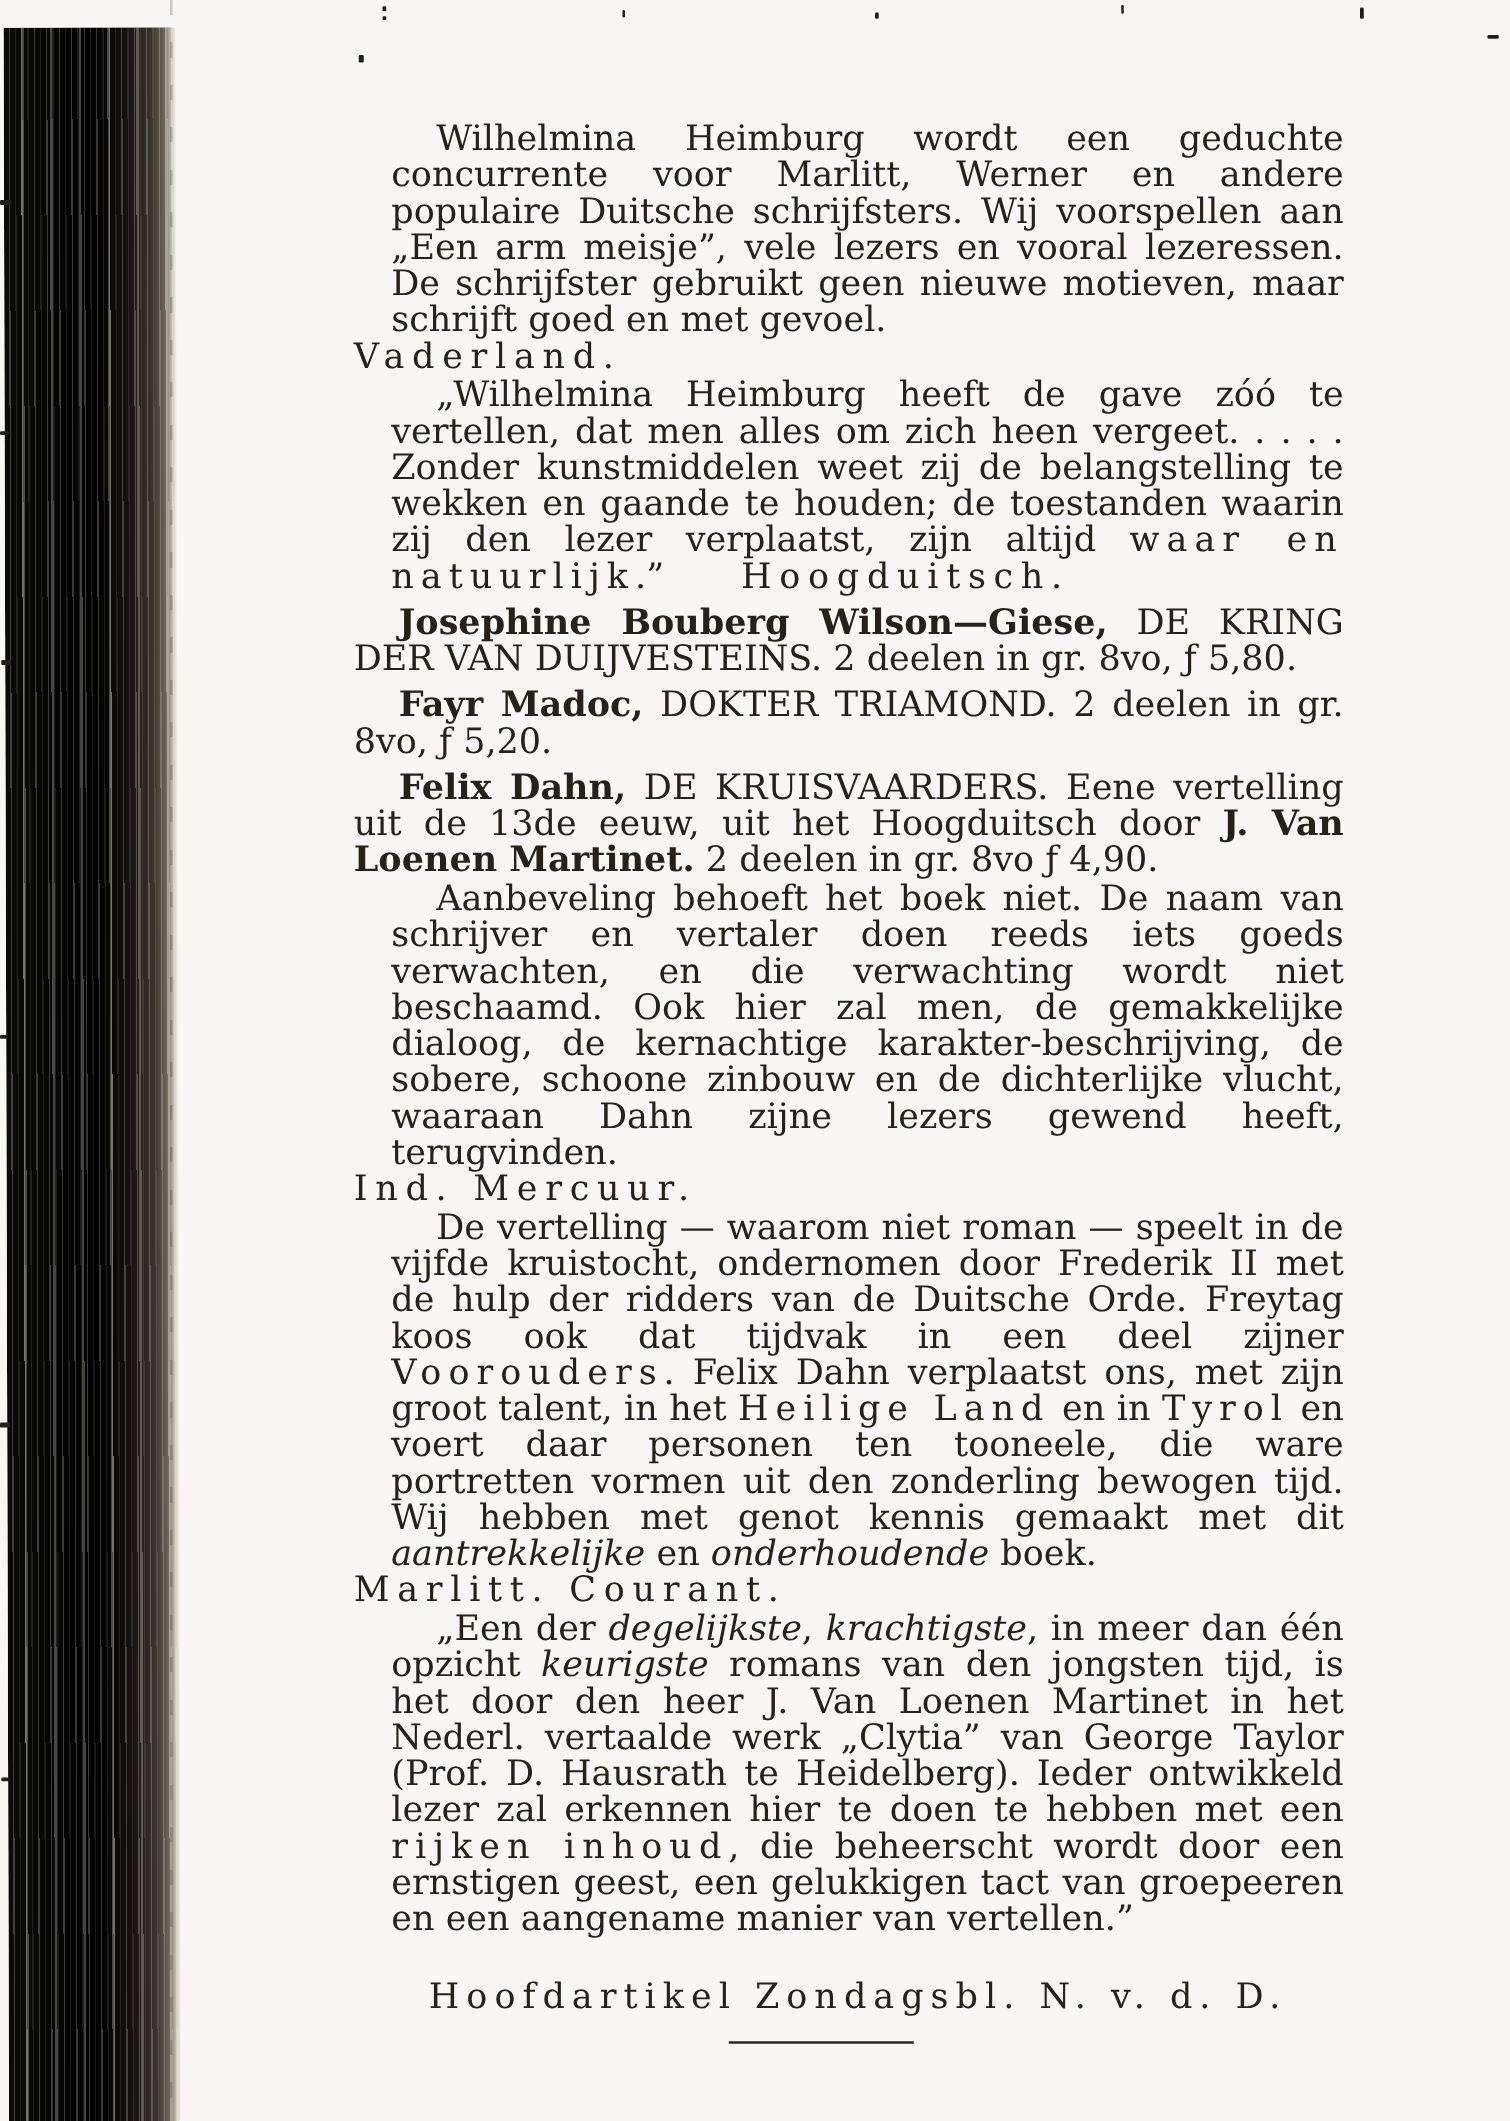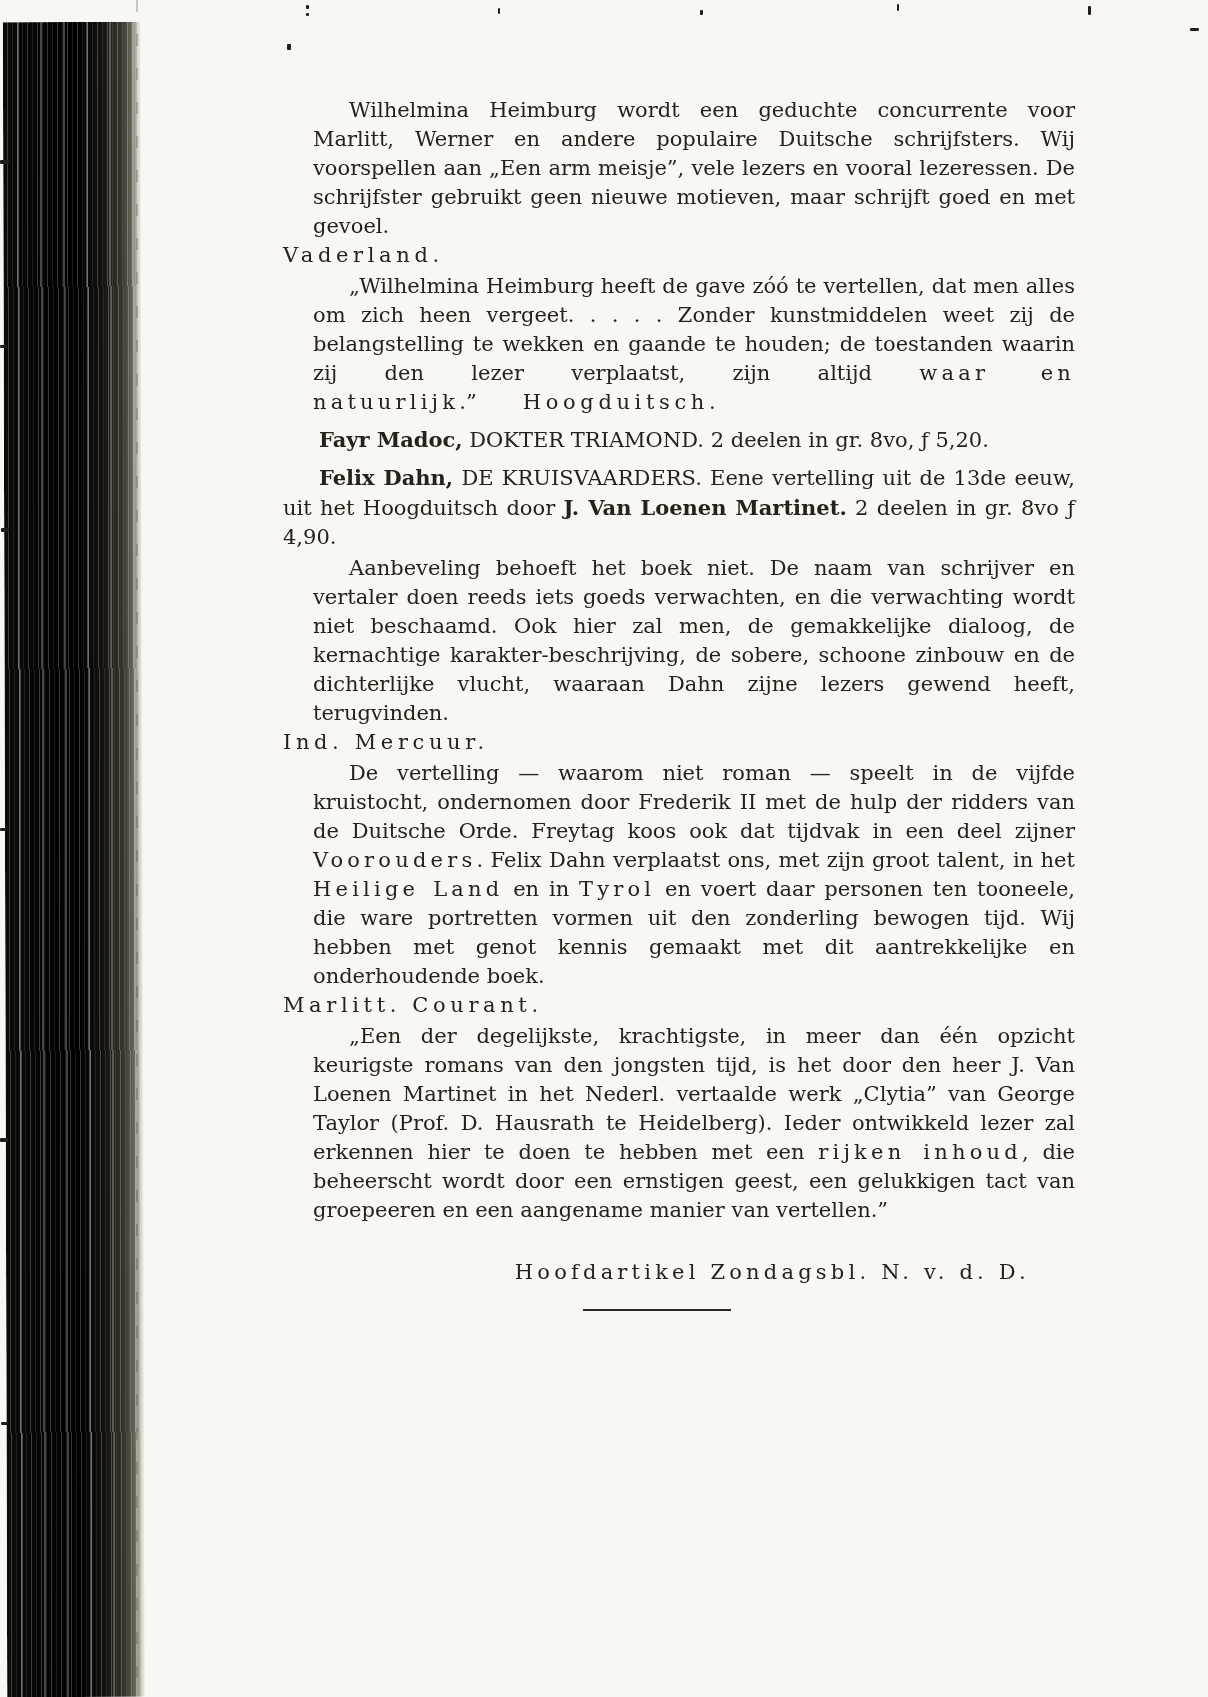--- a/index.html
+++ b/index.html
@@ -45,41 +45,41 @@
     position: absolute;
     background: #221f1a;
     border-radius: 1px;
   }
 
   
   .content {
     position: absolute;
     left: 283px; top: 96px;
     width: 792px;
-    font-size: 21px;
+    font-size: 28px;
     line-height: 29px;
     text-align: justify;
   }
   .para { margin: 0; text-indent: 36px; }
   .para.review { margin-left: 30px; }
   .para.entry  { margin-top: 8px; margin-bottom: 2px; }
   .para.attribution {
     text-indent: 0;
     padding-right: 62px;
     letter-spacing: 0.22em;
     margin: 0 0 2px 0;
   }
   .para.attribution-center {
     text-align: right; text-indent: 0;
     padding-right: 45px;
     letter-spacing: 0.2em;
     margin-top: 33px;
   }
   .run-b  { font-weight: bold; }
-  .run-i  { }
+  .run-i  { font-style: italic; }
   .run-sp { letter-spacing: 0.2em; }
   .run-attr {
     letter-spacing: 0.22em;
     margin-left: 2.2em;
     white-space: nowrap;
   }
 
   .divider {
     width: 148px;
     border-top: 2px solid #2a2620;
@@ -105,20 +105,21 @@
 <div class="speck" style="left:1px; top:528px;  width:8px; height:4px;"></div>
 <div class="speck" style="left:0px; top:828px;  width:6px; height:3px;"></div>
 <div class="speck" style="left:0px; top:1138px; width:8px; height:4px;"></div>
 <div class="speck" style="left:1px; top:1422px; width:7px; height:3px;"></div>
 
 <div class="content">
 
   <p class="para review"><span>Wilhelmina Heimburg wordt een geduchte concurrente voor Marlitt, Werner en andere populaire Duitsche schrijfsters. Wij voorspellen aan „Een arm meisje”, vele lezers en vooral lezeressen. De schrijfster gebruikt geen nieuwe motieven, maar schrijft goed en met gevoel.</span></p>
     <p class="para attribution"><span>Vaderland.</span></p>
     <p class="para review"><span>„Wilhelmina Heimburg heeft de gave zóó te vertellen, dat men alles om zich heen vergeet. . . . . Zonder kunstmiddelen weet zij de belangstelling te wekken en gaande te houden; de toestanden waarin zij den lezer verplaatst, zijn altijd </span><span class="run-sp">waar en natuurlijk</span><span>.”</span><span class="run-attr">Hoogduitsch.</span></p>
+    <p class="para entry"><span class="run-b">Josephine Bouberg Wilson—Giese,</span><span> DE KRING DER VAN DUIJVESTEINS. 2 deelen in gr. 8vo, ƒ 5,80.</span></p>
     <p class="para entry"><span class="run-b">Fayr Madoc,</span><span> DOKTER TRIAMOND. 2 deelen in gr. 8vo, ƒ 5,20.</span></p>
     <p class="para entry"><span class="run-b">Felix Dahn,</span><span> DE KRUISVAARDERS. Eene vertelling uit de 13de eeuw, uit het Hoogduitsch door </span><span class="run-b">J. Van Loenen Martinet.</span><span> 2 deelen in gr. 8vo ƒ 4,90.</span></p>
     <p class="para review"><span>Aanbeveling behoeft het boek niet. De naam van schrijver en vertaler doen reeds iets goeds verwachten, en die verwachting wordt niet beschaamd. Ook hier zal men, de gemakkelijke dialoog, de kernachtige karakter-beschrijving, de sobere, schoone zinbouw en de dichterlijke vlucht, waaraan Dahn zijne lezers gewend heeft, terugvinden.</span></p>
     <p class="para attribution"><span>Ind. Mercuur.</span></p>
     <p class="para review"><span>De vertelling — waarom niet roman — speelt in de vijfde kruistocht, ondernomen door Frederik II met de hulp der ridders van de Duitsche Orde. Freytag koos ook dat tijdvak in een deel zijner </span><span class="run-sp">Voorouders</span><span>. Felix Dahn verplaatst ons, met zijn groot talent, in het </span><span class="run-sp">Heilige Land</span><span> en in </span><span class="run-sp">Tyrol</span><span> en voert daar personen ten tooneele, die ware portretten vormen uit den zonderling bewogen tijd. Wij hebben met genot kennis gemaakt met dit </span><span class="run-i">aantrekkelijke</span><span> en </span><span class="run-i">onderhoudende</span><span> boek.</span></p>
     <p class="para attribution"><span>Marlitt. Courant.</span></p>
     <p class="para review"><span>„Een der </span><span class="run-i">degelijkste</span><span>, </span><span class="run-i">krachtigste</span><span>, in meer dan één opzicht </span><span class="run-i">keurigste</span><span> romans van den jongsten tijd, is het door den heer J. Van Loenen Martinet in het Nederl. vertaalde werk „Clytia” van George Taylor (Prof. D. Hausrath te Heidelberg). Ieder ontwikkeld lezer zal erkennen hier te doen te hebben met een </span><span class="run-sp">rijken inhoud</span><span>, die beheerscht wordt door een ernstigen geest, een gelukkigen tact van groepeeren en een aangename manier van vertellen.”</span></p>
     <p class="para attribution-center"><span>Hoofdartikel Zondagsbl. N. v. d. D.</span></p>
     <div class="divider"></div>
 </div>

